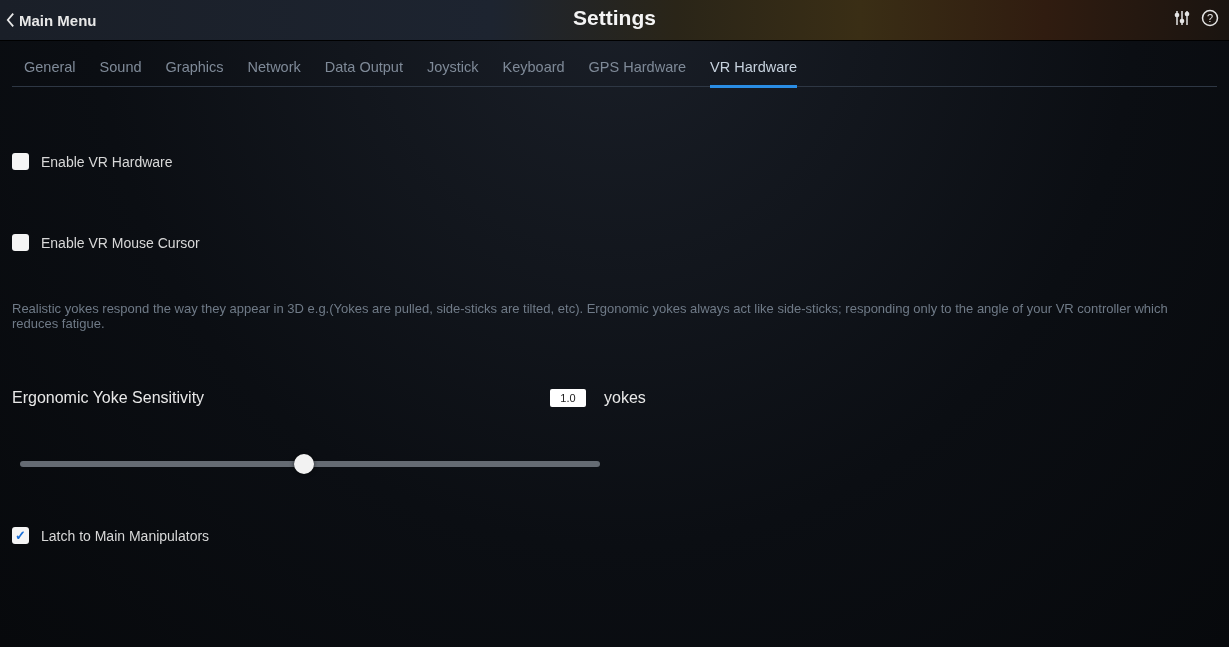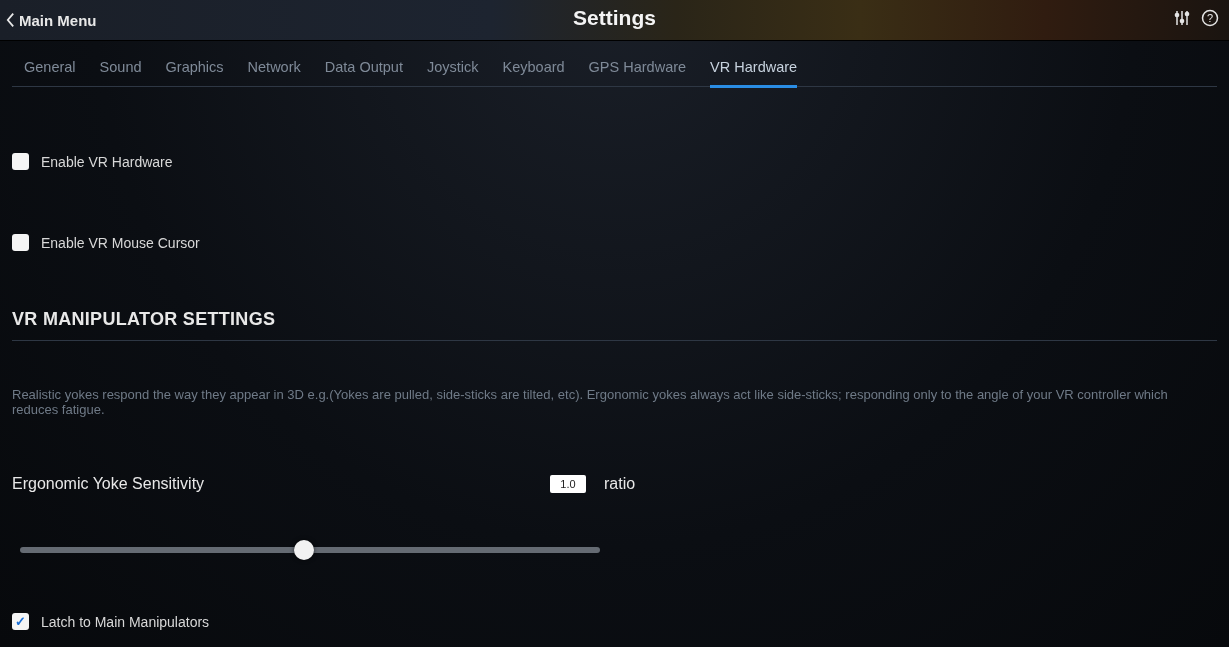--- a/index.html
+++ b/index.html
@@ -265,29 +265,28 @@
   <div class="check-row" style="padding-top:22px;">
     <span class="chk"></span>
     <span class="chk-label">Enable VR Hardware</span>
   </div>
 
   <div class="check-row">
     <span class="chk"></span>
     <span class="chk-label">Enable VR Mouse Cursor</span>
   </div>
 
-  <div class="section-title" style="padding-top:10px;">VR MANIPULATOR SETTINGS</div>
 
 
   <div class="hint">Realistic yokes respond the way they appear in 3D e.g.(Yokes are pulled, side-sticks are tilted, etc). Ergonomic yokes always act like side-sticks; responding only to the angle of your VR controller which reduces fatigue.</div>
 
   <div class="slider-row">
     <div class="slider-label">Ergonomic Yoke Sensitivity</div>
     <input class="num-input" value="1.0" style="">
-    <span class="ratio-label">ratio</span>
+    <span class="ratio-label">yokes</span>
   </div>
 
   <div class="slider-track-wrap">
     <div class="slider-track">
       <div class="slider-thumb" id="sens-thumb" style="left: 49%;"></div>
     </div>
   </div>
 
   <div class="check-row" style="padding-top:10px;">
     <span class="chk checked"></span>

